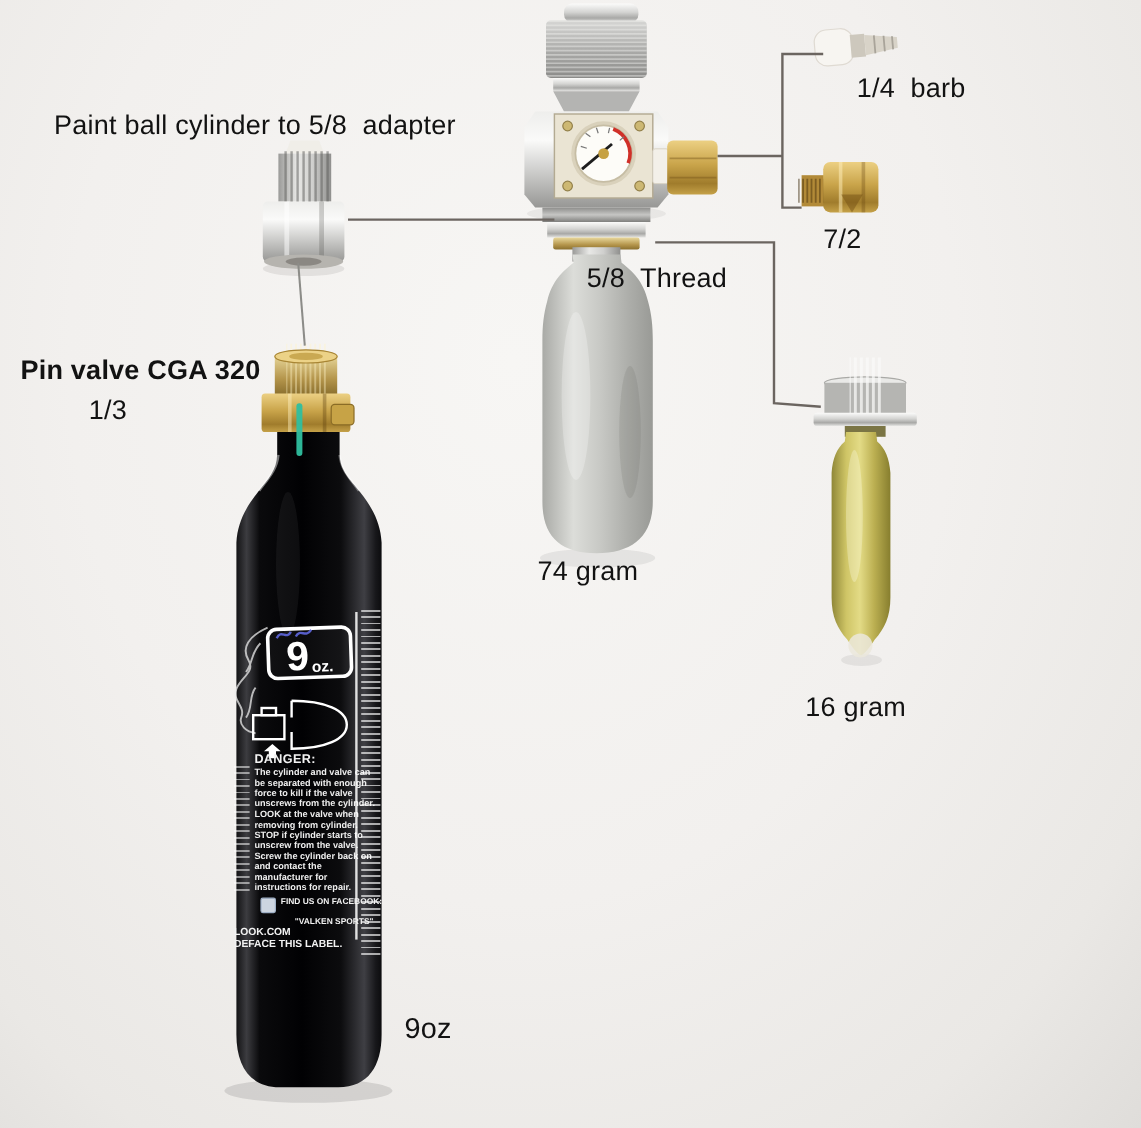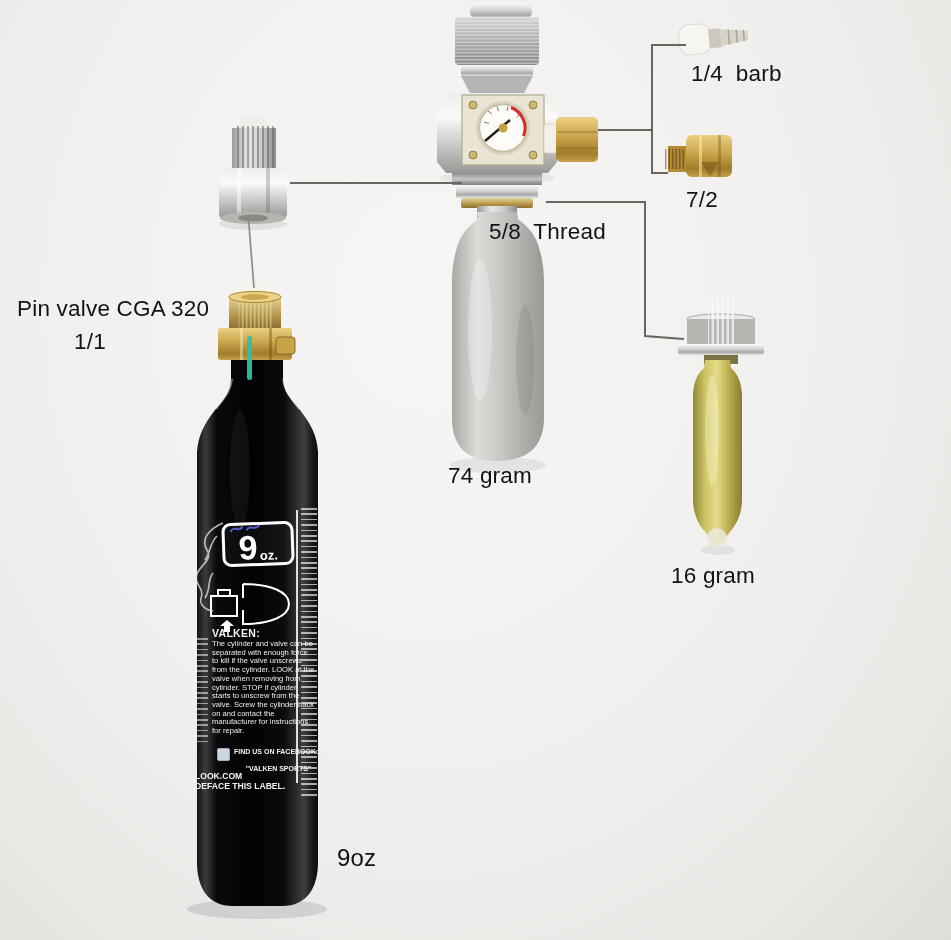--- a/index.html
+++ b/index.html
@@ -16,21 +16,21 @@
   .bottle-label{position:absolute;left:193px;top:480px;width:130px;height:335px;color:#f2f2f2;}
   .bl{position:absolute;}
   .logo-box{
     border:3px solid #fff;border-radius:9px;width:66px;height:38px;
     display:flex;align-items:flex-end;justify-content:center;gap:2px;
     transform:rotate(-2deg);background:rgba(255,255,255,0.04);
   }
   .logo-box .big{font-size:34px;font-weight:bold;color:#fff;line-height:0.9;}
   .fake-col{background:repeating-linear-gradient(to bottom, rgba(255,255,255,0.75) 0 1.6px, rgba(255,255,255,0) 1.6px 5.4px);}
   .danger-title{font-size:10.5px;font-weight:bold;letter-spacing:0.3px;}
-  .danger-text{font-size:7.6px;line-height:8.7px;font-weight:normal;width:104px;color:#eeeeee;}
+  .danger-text{font-size:7.6px;line-height:8.7px;font-weight:bold;width:104px;color:#eeeeee;}
   .fb-row{display:flex;align-items:flex-start;gap:4px;}
   .fb-icon{width:11px;height:11px;border-radius:2px;background:#cdd5e0;border:1px solid #9fb0c6;}
   .fb-text{font-size:7px;font-weight:bold;line-height:8.5px;white-space:pre;}
   .site-line{font-size:8.6px;font-weight:bold;line-height:10px;white-space:pre;}
 </style>
 </head>
 <body>
 
 <div class="canvas">
 
@@ -242,41 +242,42 @@
 
     <svg class="bl" style="left:16px;top:100px" width="88" height="52" viewBox="0 0 88 52">
       <g stroke="#fff" stroke-width="2" fill="none">
         <rect x="2" y="16" width="26" height="20"></rect>
         <rect x="9" y="10" width="12" height="6"></rect>
         <path d="M34,4 C62,4 80,12 80,24 C80,36 62,44 34,44 L34,30 M34,18 L34,4"></path>
       </g>
       <polygon points="15,40 21,40 21,46 25,46 18,52 11,46 15,46" fill="#fff" transform="rotate(180 18 46)"></polygon>
     </svg>
 
-    <div class="bl danger-title" style="left:19px;top:147px;">VALKEN:</div>
+    <div class="bl danger-title" style="left:19px;top:147px;">DANGER:</div>
     <div class="bl danger-text" style="left:19px;top:160px;">The cylinder and valve can be separated with enough force to kill if the valve unscrews from the cylinder. LOOK at the valve when removing from cylinder. STOP if cylinder starts to unscrew from the valve. Screw the cylinder back on and contact the manufacturer for instructions for repair.</div>
 
     <div class="bl fake-col" style="left:2px;top:158px;width:13px;height:105px;opacity:0.7;"></div>
     <div class="bl" style="left:103px;top:30px;width:1.6px;height:273px;background:rgba(255,255,255,0.85);"></div>
     <div class="bl fake-col" style="left:108px;top:28px;width:16px;height:288px;opacity:0.85;"></div>
 
     <div class="bl fb-row" style="left:24px;top:268px;">
       <div class="fb-icon"></div>
       <div class="fb-text"><span>FIND US ON FACEBOOK:</span><br>
       <span>"VALKEN SPORTS"</span></div>
     </div>
 
     <div class="bl" style="left:2px;top:291px;">
       <div class="site-line">LOOK.COM</div>
       <div class="site-line">DEFACE THIS LABEL.</div>
     </div>
   </div>
 
-  <div class="ann" style="left:17px;top:297px;">Pin valve CGA 320</div>
-  <div class="ann" style="left:74px;top:330px;">1/1</div>
+  <div class="ann" style="left:45px;top:93px;">Paint ball cylinder to 5/8  adapter</div>
+  <div class="ann" style="left:17px;top:297px;font-weight:bold;">Pin valve CGA 320</div>
+  <div class="ann" style="left:74px;top:330px;">1/3</div>
   <div class="ann" style="left:489px;top:220px;">5/8  Thread</div>
-  <div class="ann" style="left:691px;top:62px;text-align:right;">1/4  barb</div>
+  <div class="ann" style="left:714px;top:62px;text-align:right;">1/4  barb</div>
   <div class="ann" style="left:686px;top:188px;">7/2</div>
   <div class="ann" style="left:448px;top:464px;">74 gram</div>
-  <div class="ann" style="left:671px;top:564px;">16 gram</div>
+  <div class="ann" style="left:671px;top:578px;">16 gram</div>
   <div class="ann" style="left:337px;top:845px;font-size:24px;">9oz</div>
 
 </div>
 
 </body></html>

